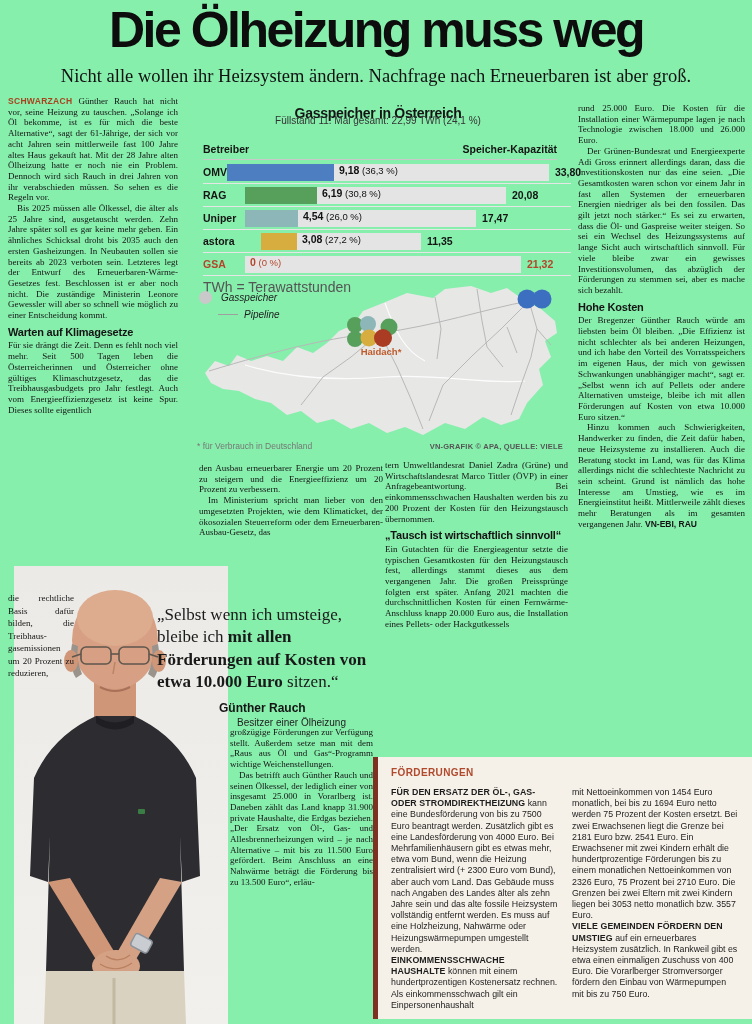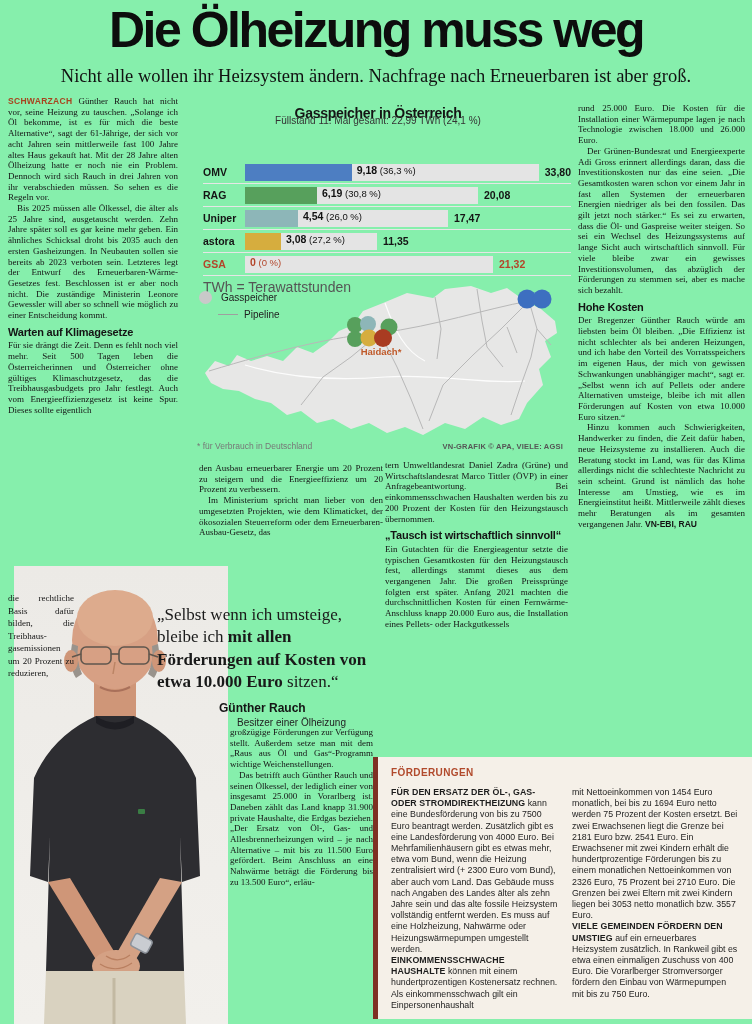--- a/index.html
+++ b/index.html
@@ -39,31 +39,31 @@
     font-family:"Liberation Sans",sans-serif;}
   .c-title{position:absolute;top:2px;left:0;right:0;text-align:center;font-weight:bold;
     font-size:14px;letter-spacing:-0.3px;}
   .c-sub{position:absolute;top:12px;left:0;right:0;text-align:center;font-size:10px;color:#333;}
   .c-head{position:absolute;top:40px;left:18px;right:14px;display:flex;
     justify-content:space-between;font-weight:bold;font-size:10.5px;
     border-bottom:1px solid #c9c9c9;padding-bottom:4px;}
   .c-rows{position:absolute;top:58px;left:18px;right:0;}
   .c-row{display:flex;align-items:center;height:22px;border-bottom:1px solid #e6e6e6;}
   .r-label{width:42px;font-weight:bold;font-size:10.5px;}
-  .r-track{position:relative;height:17px;background:#e4e4e4;flex:none;}
+  .r-track{position:relative;height:17px;background:#e4e4e4;flex:none;padding-left:28px;}
   .r-fill{position:absolute;left:0;top:0;bottom:0;}
   .r-val{position:absolute;top:0;line-height:13px;font-size:9.5px;white-space:nowrap;color:#111;}
   .r-val b{font-size:10.5px;}
   .r-cap{margin-left:6px;font-weight:bold;font-size:10.5px;}
   .accent{color:#b3452a;}
   .c-foot{position:absolute;top:176px;left:18px;font-size:14px;color:#555;}
   .map-wrap{position:absolute;top:178px;left:0;right:0;height:180px;}
   .map-svg{position:absolute;inset:0;}
   .map-legend{position:absolute;top:8px;left:14px;font-size:10px;color:#222;}
-  .leg-row{display:flex;align-items:center;height:17px;}
+  .leg-row{display:flex;align-items:center;height:17px;font-style:italic;}
   .leg-dot{width:13px;height:13px;border-radius:50%;background:#c9c9c9;margin-right:9px;}
   .leg-line{width:20px;height:1px;background:#9f9f9f;margin:0 6px 0 -3px;}
   .map-notes{position:absolute;bottom:10px;left:12px;right:8px;display:flex;
     justify-content:space-between;align-items:flex-end;}
   .map-note-l{font-size:8.5px;color:#777;}
   .map-credit{font-size:7.5px;font-weight:bold;color:#555;letter-spacing:.2px;}
   
   .photo{position:absolute;left:14px;top:566px;width:214px;height:458px;z-index:1;}
   
   .infobox{position:absolute;left:373px;top:757px;width:379px;height:262px;
@@ -87,20 +87,24 @@
     <p><span class="dateline">SCHWARZACH</span> <span>Günther Rauch hat nicht vor, seine Heizung zu tauschen. „Solange ich Öl bekomme, ist es für mich die beste Alternative“, sagt der 61-Jährige, der sich vor acht Jahren sein mittlerweile fast 100 Jahre altes Haus gekauft hat. Mit der 28 Jahre alten Ölheizung hatte er noch nie ein Problem. Dennoch wird sich Rauch in drei Jahren von ihr verabschieden müssen. So sehen es die Regeln vor.</span></p>
     <p class="ind">Bis 2025 müssen alle Ölkessel, die älter als 25 Jahre sind, ausgetauscht werden. Zehn Jahre später soll es gar keine mehr geben. Ein ähnliches Schicksal droht bis 2035 auch den ersten Gasheizungen. In Neubauten sollen sie bereits ab 2023 verboten sein. Letzteres legt der Entwurf des Erneuerbaren-Wärme-Gesetzes fest. Beschlossen ist er aber noch nicht. Die zuständige Ministerin Leonore Gewessler will aber so schnell wie möglich zu einer Entscheidung kommt.</p>
     <h3 class="subhd">Warten auf Klimagesetze</h3>
     <p>Für sie drängt die Zeit. Denn es fehlt noch viel mehr. Seit 500 Tagen leben die Österreicherinnen und Österreicher ohne gültiges Klimaschutzgesetz, das die Treibhausgasbudgets pro Jahr festlegt. Auch vom Energieeffizienzgesetz ist keine Spur. Dieses sollte eigentlich</p>
   </div>
   <div class="narrowcol">die rechtliche Basis dafür bilden, die Treibhaus­gasemissio­nen um 20 Prozent zu reduzieren,</div>
 
   <div class="chartbox">
     <div class="c-title">Gasspeicher in Österreich</div>
     <div class="c-sub">Füllstand 11. Mai gesamt: 22,99 TWh (24,1 %)</div>
+    <div class="c-head">
+      <span>Betreiber</span>
+      <span>Speicher-Kapazität</span>
+    </div>
     <div class="c-rows" id="chart-rows">
         <div class="c-row">
           <span class="r-label">OMV</span>
           <div class="r-track" style="width: 294px;">
             <div class="r-fill" style="width: 107px; background: rgb(77, 126, 194);"></div>
             <span class="r-val" style="left: 112px;"><b>9,18</b> (36,3 %)</span>
           </div>
           <span class="r-cap">33,80</span>
         </div>
         <div class="c-row">
@@ -114,21 +118,21 @@
         <div class="c-row">
           <span class="r-label">Uniper</span>
           <div class="r-track" style="width: 203px;">
             <div class="r-fill" style="width: 53px; background: rgb(141, 182, 184);"></div>
             <span class="r-val" style="left: 58px;"><b>4,54</b> (26,0 %)</span>
           </div>
           <span class="r-cap">17,47</span>
         </div>
         <div class="c-row">
           <span class="r-label">astora</span>
-          <div class="r-track" style="width: 132px;">
+          <div class="r-track" style="width: 132px; margin-left: 16px;">
             <div class="r-fill" style="width: 36px; background: rgb(214, 173, 62);"></div>
             <span class="r-val" style="left: 41px;"><b>3,08</b> (27,2 %)</span>
           </div>
           <span class="r-cap">11,35</span>
         </div>
         <div class="c-row">
           <span class="r-label accent">GSA</span>
           <div class="r-track" style="width: 248px;">
             <span class="r-val accent" style="left: 5px;"><b>0</b> (0 %)</span>
           </div>
@@ -173,21 +177,21 @@
           <span>Gasspeicher</span>
         </div>
         <div class="leg-row">
           <span class="leg-dot" style="visibility:hidden"></span>
           <span class="leg-line"></span>
           <span>Pipeline</span>
         </div>
       </div>
       <div class="map-notes">
         <span class="map-note-l">* für Verbrauch in Deutschland</span>
-        <span class="map-credit">VN-GRAFIK © APA, VIELE: AGSI</span>
+        <span class="map-credit">VN-GRAFIK © APA, QUELLE: VIELE</span>
       </div>
     </div>
   </div>
 
   <div class="col col4">
     <p>rund 25.000 Euro. Die Kosten für die Installation einer Wärmepumpe lagen je nach Technologie zwischen 18.000 und 26.000 Euro.</p>
     <p class="ind">Der Grünen-Bundesrat und Energieexperte Adi Gross erinnert allerdings daran, dass die Investitionskosten nur das eine seien. „Die Gesamtkosten waren schon vor einem Jahr in fast allen Systemen der erneuerbaren Energien niedriger als bei den fossilen. Das gilt jetzt noch stärker.“ Es sei zu erwarten, dass die Öl- und Gaspreise weiter steigen. So sei ein Wechsel des Heizungssystems auf lange Sicht auch wirtschaftlich sinnvoll. Für viele bleibe zwar ein gewisses Investitionsvolumen, das abzüglich der Förderungen zu stemmen sei, aber es mache sich bezahlt.</p>
     <h3 class="subhd">Hohe Kosten</h3>
     <p>Der Bregenzer Günther Rauch würde am liebsten beim Öl bleiben. „Die Effizienz ist nicht schlechter als bei anderen Heizungen, und ich habe den Vorteil des Vorratsspeichers im eigenen Haus, der mich von gewissen Schwankungen unabhängiger macht“, sagt er. „Selbst wenn ich auf Pellets oder andere Alternativen umsteige, bleibe ich mit allen Förderungen auf Kosten von etwa 10.000 Euro sitzen.“</p>
     <p class="ind"><span>Hinzu kommen auch Schwierigkeiten, Handwerker zu finden, die Zeit dafür haben, neue Heizsysteme zu installieren. Auch die Beratung stockt im Land, was für das Klima allerdings nicht die schlechteste Nachricht zu sein scheint. Grund ist nämlich das hohe Interesse am Umstieg, wie es im Energieinstitut heißt. Mittlerweile zählt dieses mehr Beratungen als im gesamten vergangenen Jahr.</span> <span class="byline">VN-EBI, RAU</span></p>

